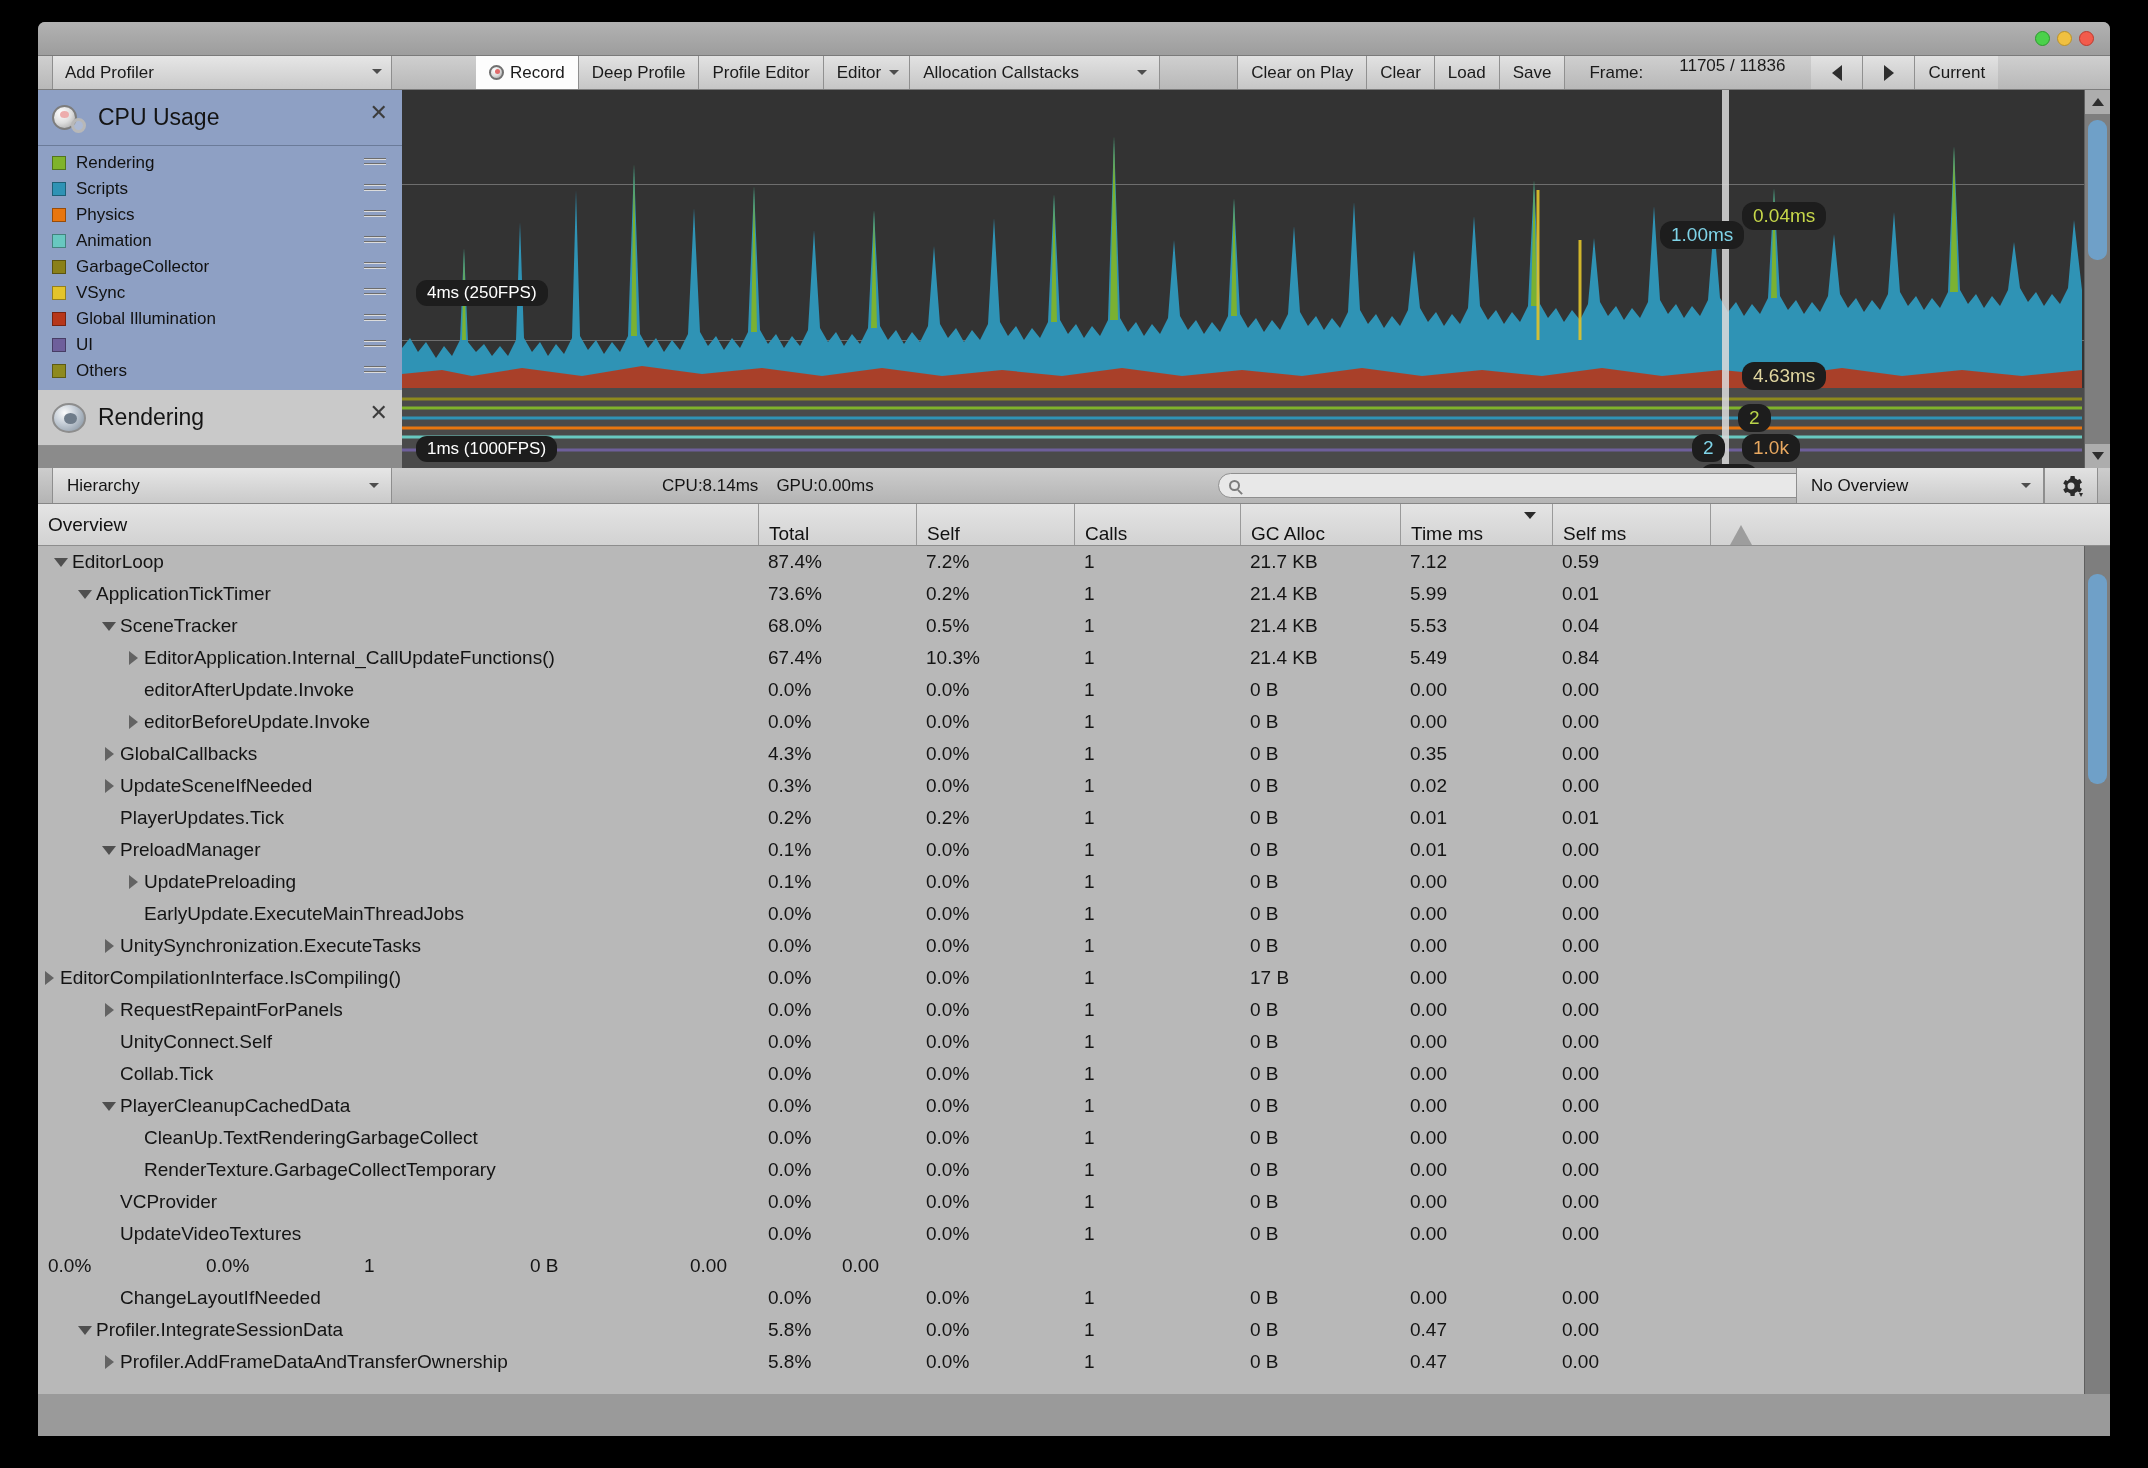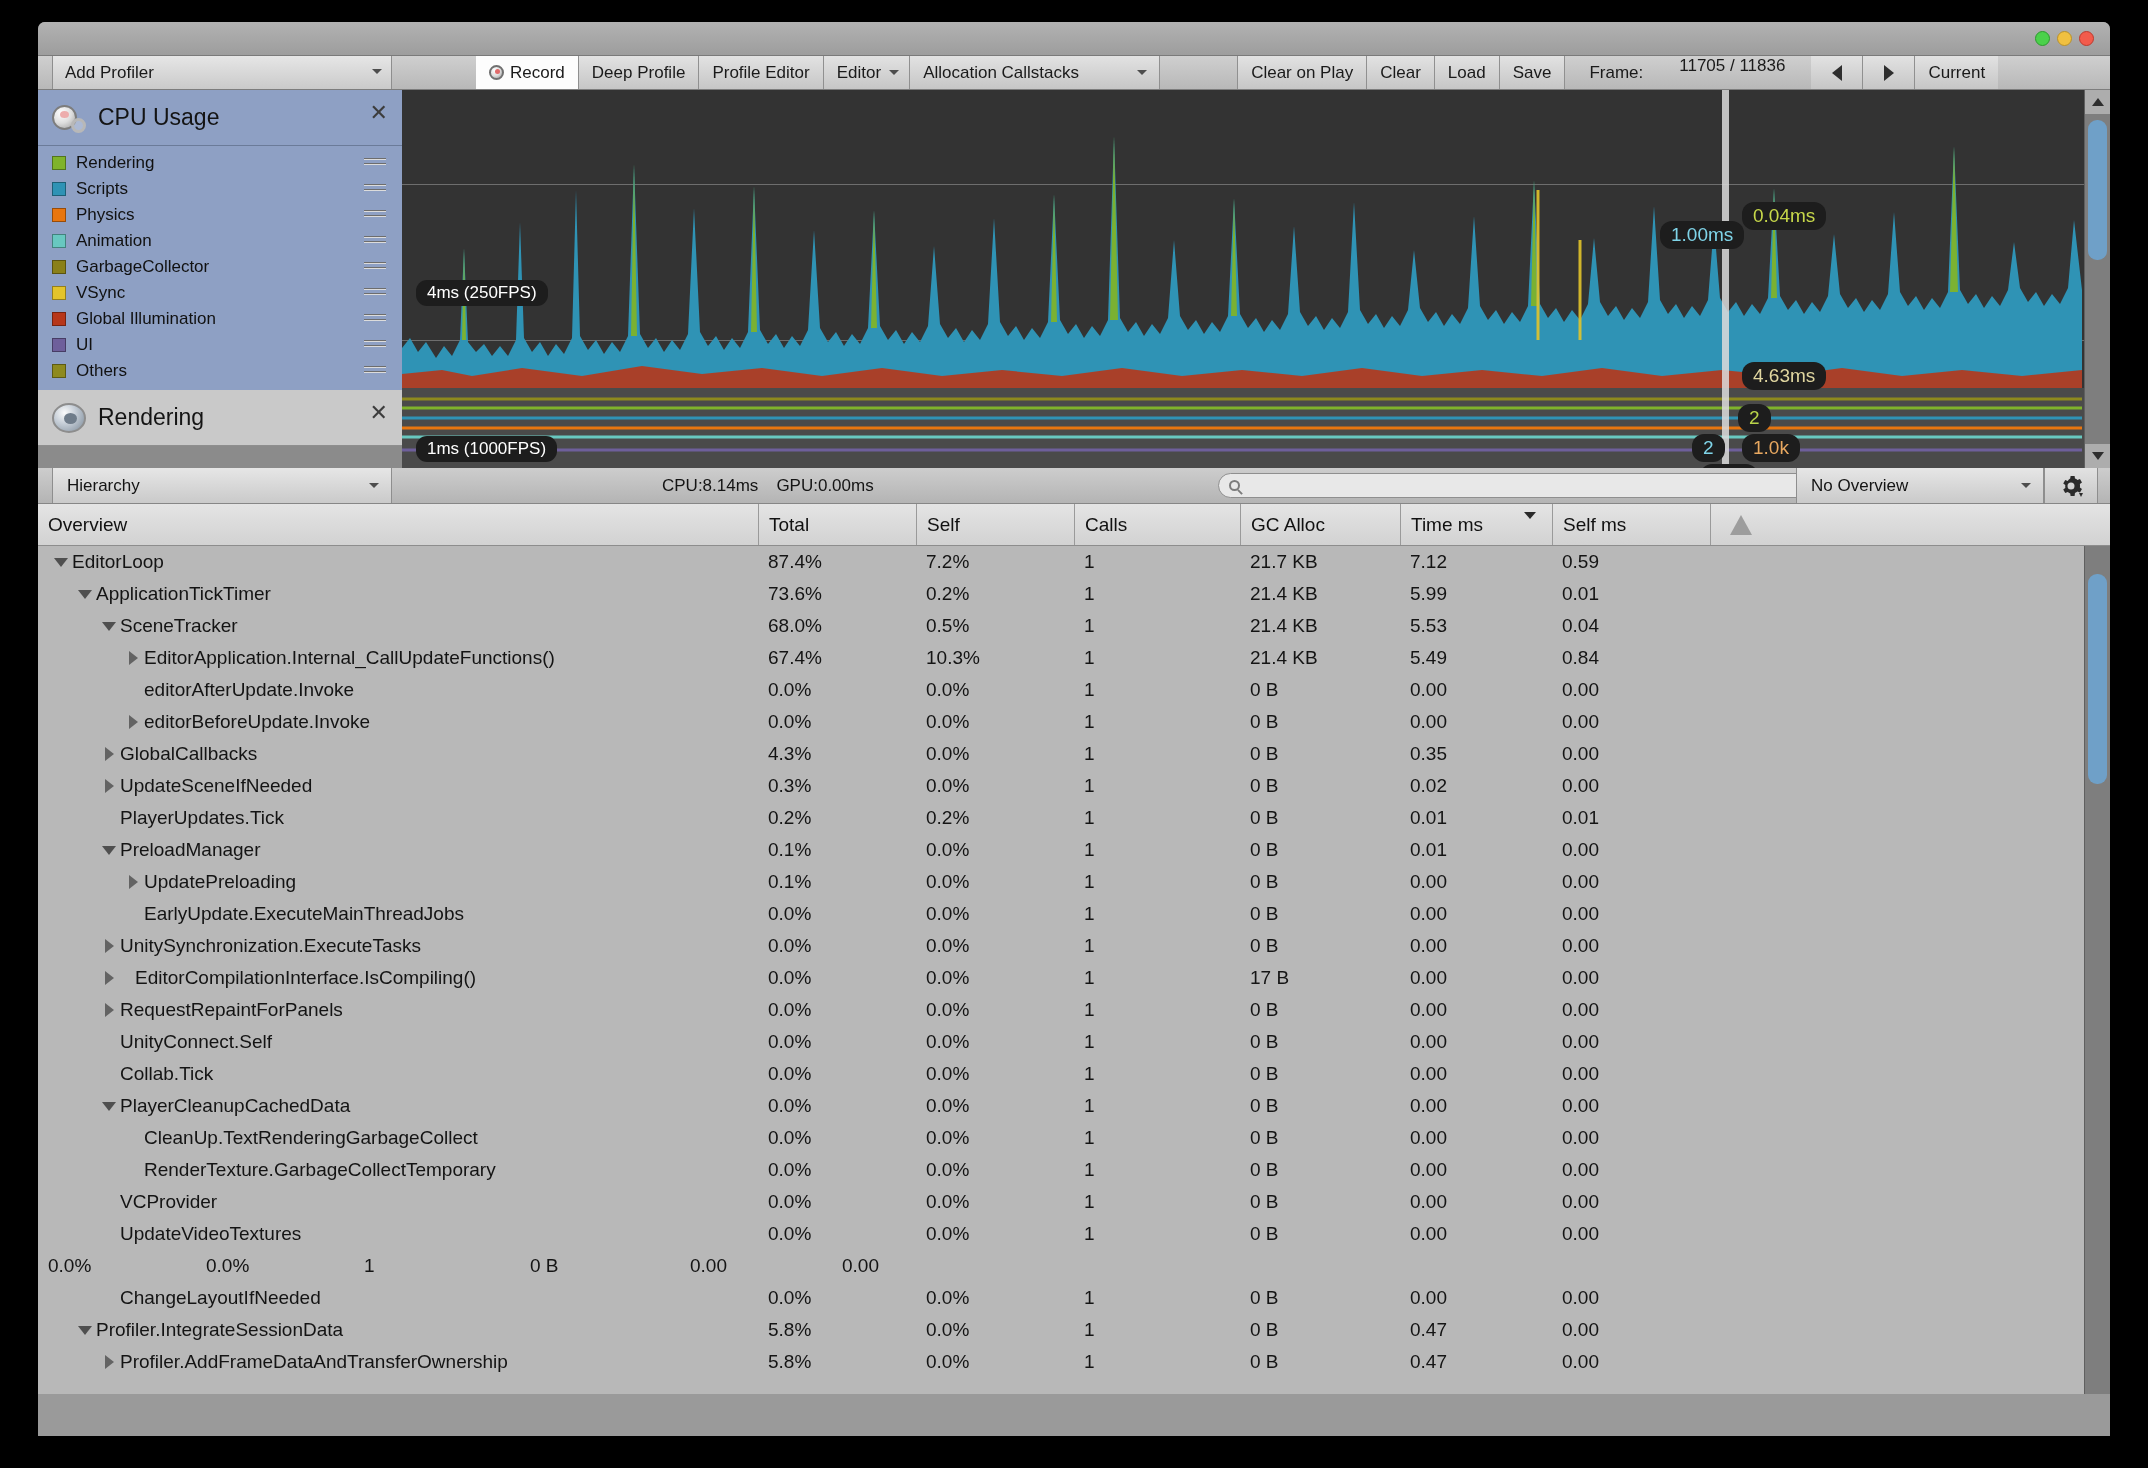--- a/index.html
+++ b/index.html
@@ -174,21 +174,21 @@
   }
   .gearbox{ width:54px;display:flex;align-items:center;justify-content:center;
             background:linear-gradient(#e2e2e2,#c6c6c6);border:1px solid #8e8e8e;border-top:none;border-bottom:none;}
   
   .thead{
     height:42px;width:100%;background:linear-gradient(#e4e4e4,#d2d2d2);
     border-bottom:1px solid #8d8d8d;display:flex;align-items:center;font-size:19px;color:#111;
     position:relative;
   }
   .th{ position:relative;height:100%;display:flex;align-items:center;padding-left:10px;}
-  .th + .th{ border-left:1px solid #9a9a9a; }
+  .th + .th{ border-left:1px solid #9a9a9a;align-items:flex-end; }
   .tbody{ position:relative; width:100%; height:848px; background:#b8b8b8; overflow:hidden;}
   .row{ height:32px; display:flex; align-items:center; font-size:19px; color:#141414;}
   .cell-name{ display:flex; align-items:center; }
   .twist{ width:22px; flex:none; display:flex; align-items:center; justify-content:center;}
   .tw-down{width:0;height:0;border-left:7px solid transparent;border-right:7px solid transparent;border-top:9px solid #4f4f4f;}
   .tw-right{width:0;height:0;border-top:7px solid transparent;border-bottom:7px solid transparent;border-left:9px solid #636363;}
   .cell{ flex:none; }
   .tscroll{ position:absolute;right:0;top:0;bottom:0;width:26px;background:#7e7e7e;border-left:1px solid #5f5f5f;}
   .tsc-thumb{ position:absolute;left:3px;right:3px;top:28px;height:210px;border-radius:9px;background:#6fa0c8;}
   .caret-sm{width:0;height:0;border-left:6px solid transparent;border-right:6px solid transparent;border-top:7px solid #2b2b2b;}
@@ -674,21 +674,21 @@
             <span>UnitySynchronization.ExecuteTasks</span>
           </div>
           <div class="cell" style="width: 158px; padding-left: 10px;">0.0%</div>
           <div class="cell" style="width: 158px; padding-left: 10px;">0.0%</div>
           <div class="cell" style="width: 166px; padding-left: 10px;">1</div>
           <div class="cell" style="width: 160px; padding-left: 10px;">0 B</div>
           <div class="cell" style="width: 152px; padding-left: 10px;">0.00</div>
           <div class="cell" style="width: 158px; padding-left: 10px;">0.00</div>
         </div>
         <div class="row">
-          <div class="cell cell-name" style="width: 720px; padding-left: 60px; gap: 15px;">
+          <div class="cell cell-name" style="width: 720px; ">
             <span class="twist">
               <i class="tw-right"></i>
             </span>
             <span>EditorCompilationInterface.IsCompiling()</span>
           </div>
           <div class="cell" style="width: 158px; padding-left: 10px;">0.0%</div>
           <div class="cell" style="width: 158px; padding-left: 10px;">0.0%</div>
           <div class="cell" style="width: 166px; padding-left: 10px;">1</div>
           <div class="cell" style="width: 160px; padding-left: 10px;">17 B</div>
           <div class="cell" style="width: 152px; padding-left: 10px;">0.00</div>

